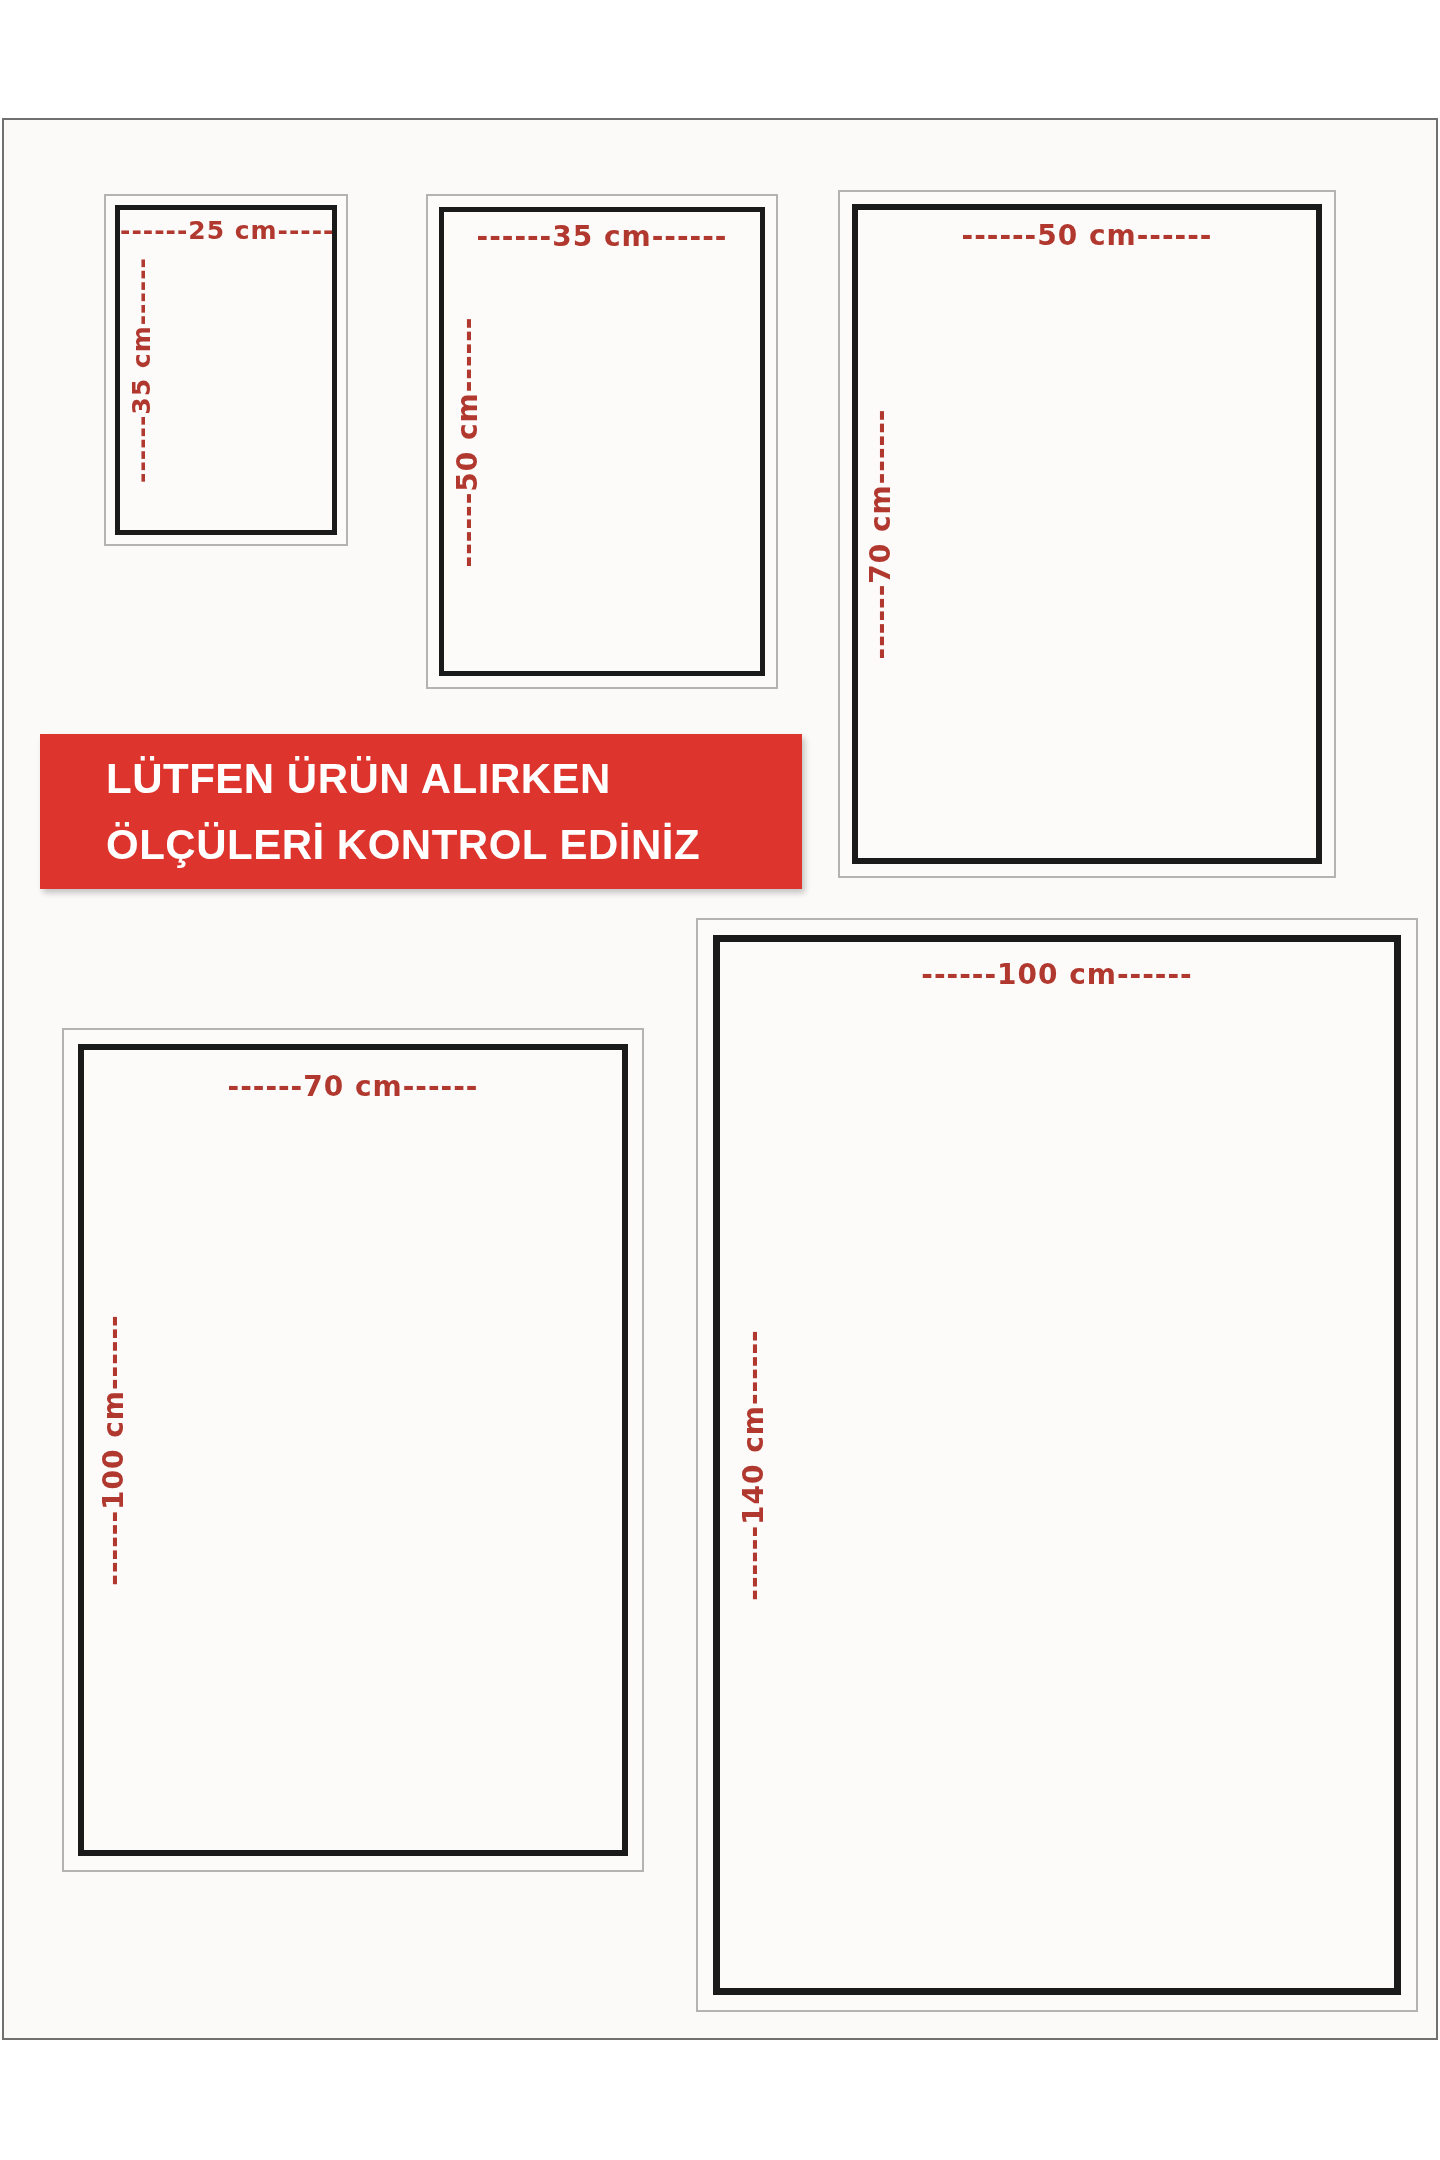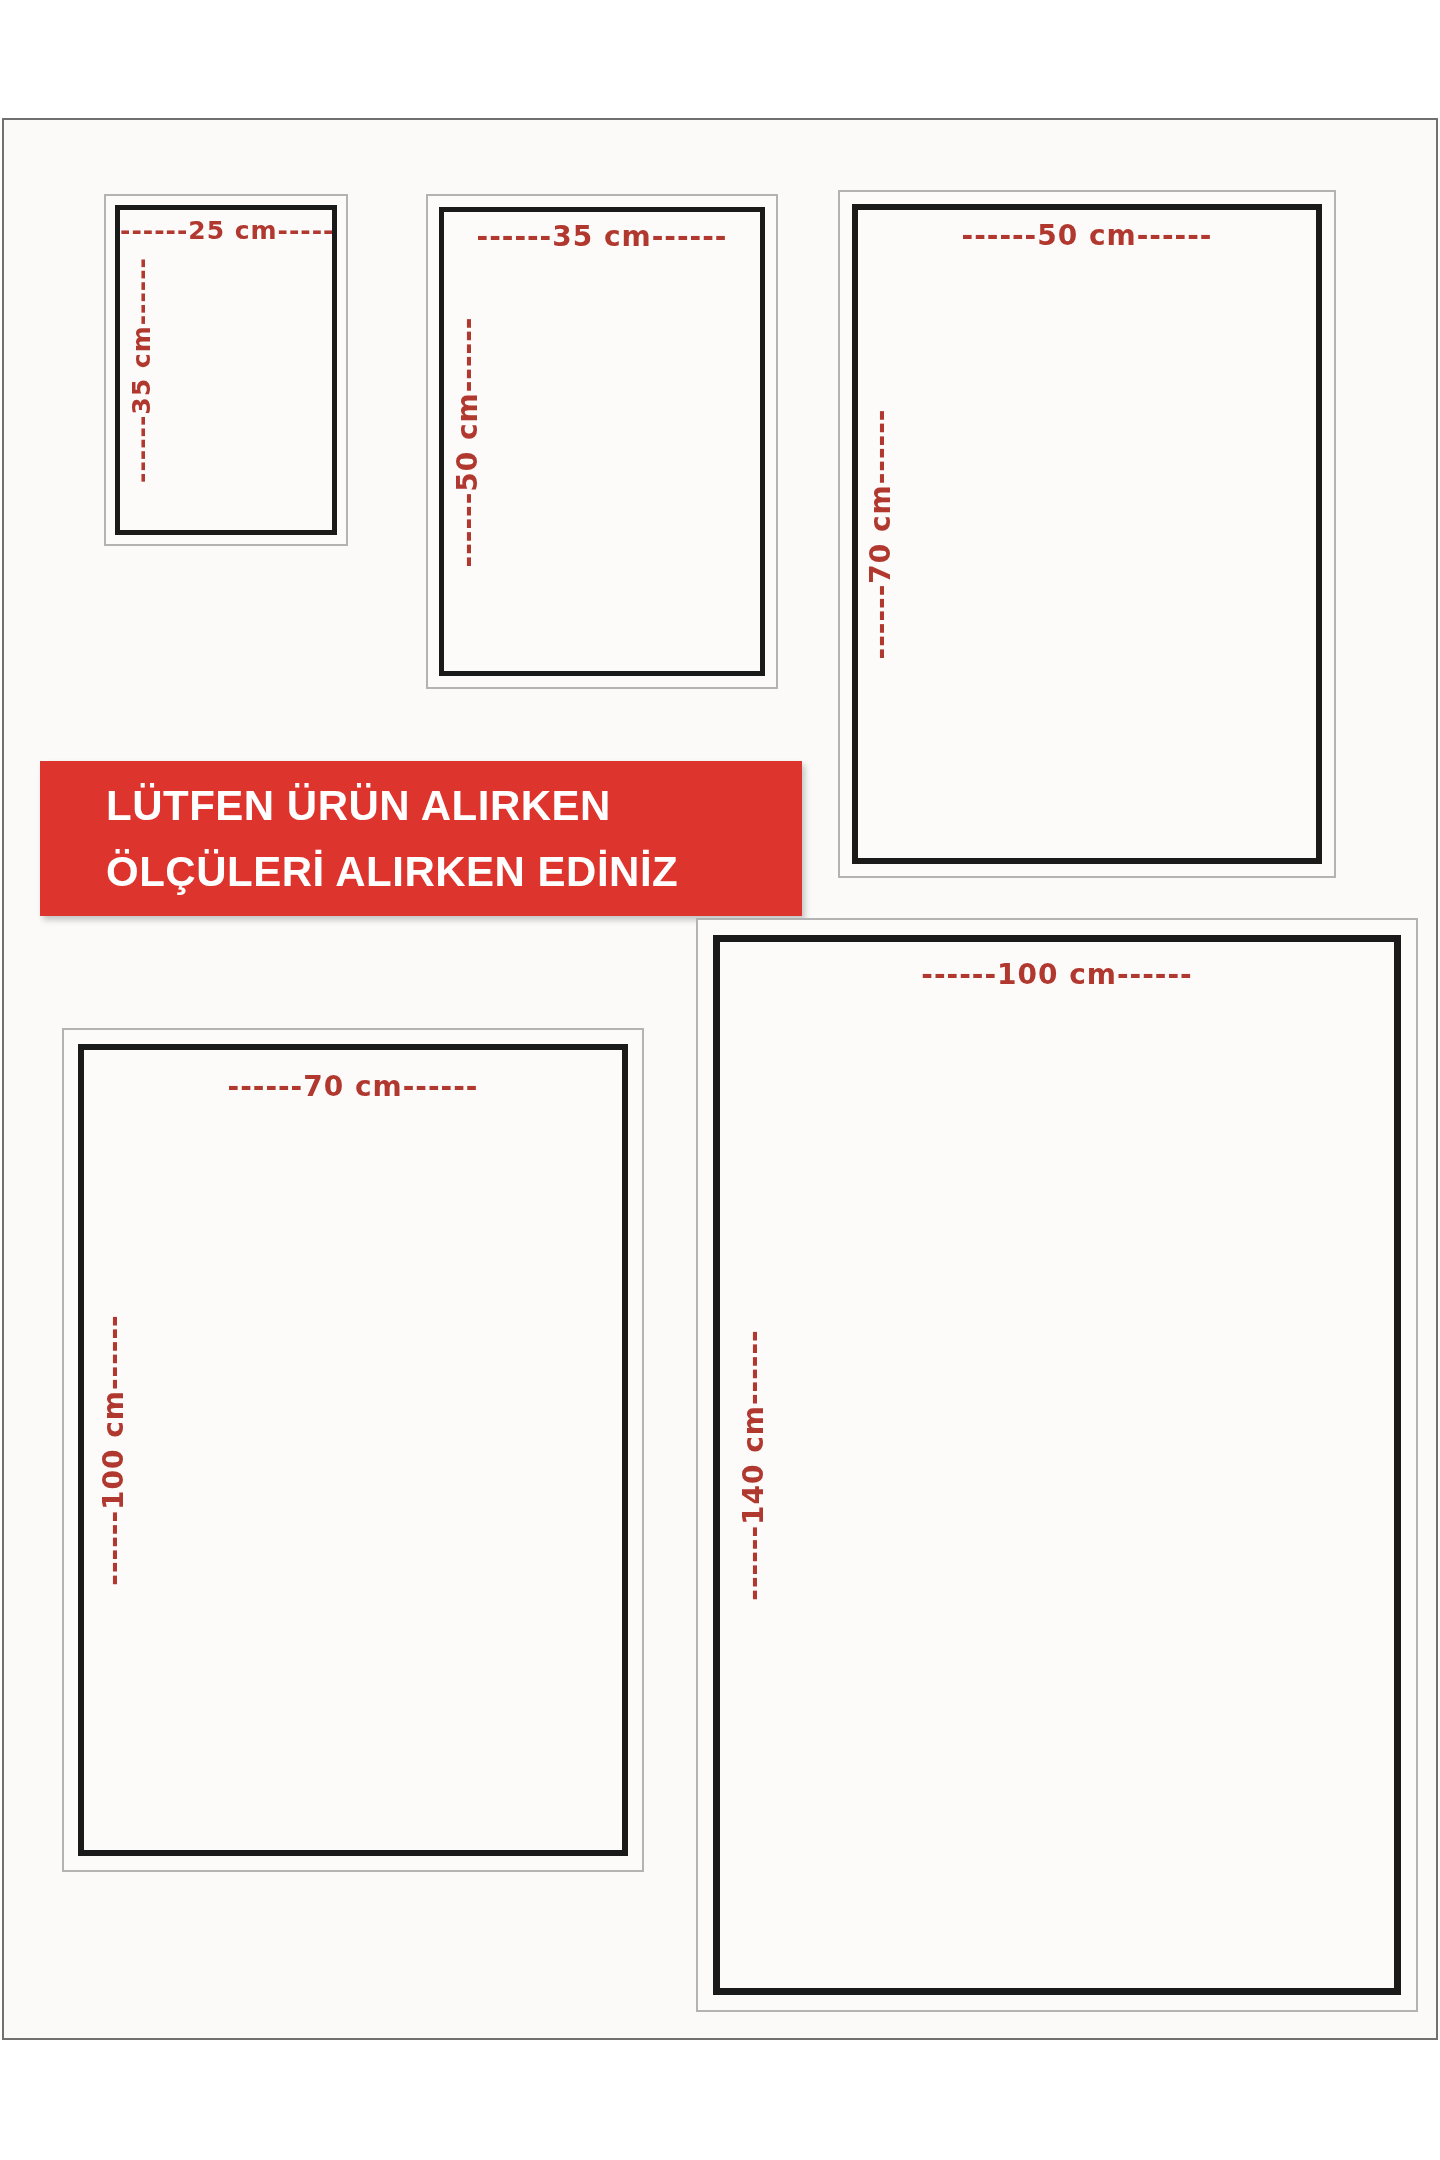--- a/index.html
+++ b/index.html
@@ -83,21 +83,20 @@
     background:var(--banner-bg,#de342e);
     color:var(--banner-text,#ffffff);
     display:flex;flex-direction:column;justify-content:center;
     padding-left:66px;box-sizing:border-box;
     font-family:"Liberation Sans", sans-serif;
     font-weight:bold;
     font-size:42px;
     line-height:66px;
     letter-spacing:0.5px;
     box-shadow:3px 4px 6px rgba(0,0,0,0.22);
-    margin-top:27px;
   }
 </style>
 </head>
 <body>
 
 <div class="canvas">
   <div class="frame">
 
     <div class="size-box box1">
       <div class="inner">
@@ -115,21 +114,21 @@
 
     <div class="size-box box3">
       <div class="inner">
         <div class="hlabel">------50 cm------</div>
         <div class="vlabel">------70 cm------</div>
       </div>
     </div>
 
     <div class="banner">
       <span>LÜTFEN ÜRÜN ALIRKEN</span>
-      <span>ÖLÇÜLERİ ALIRKEN EDİNİZ</span>
+      <span>ÖLÇÜLERİ KONTROL EDİNİZ</span>
     </div>
 
     <div class="size-box box4">
       <div class="inner">
         <div class="hlabel">------70 cm------</div>
         <div class="vlabel">------100 cm------</div>
       </div>
     </div>
 
     <div class="size-box box5">

